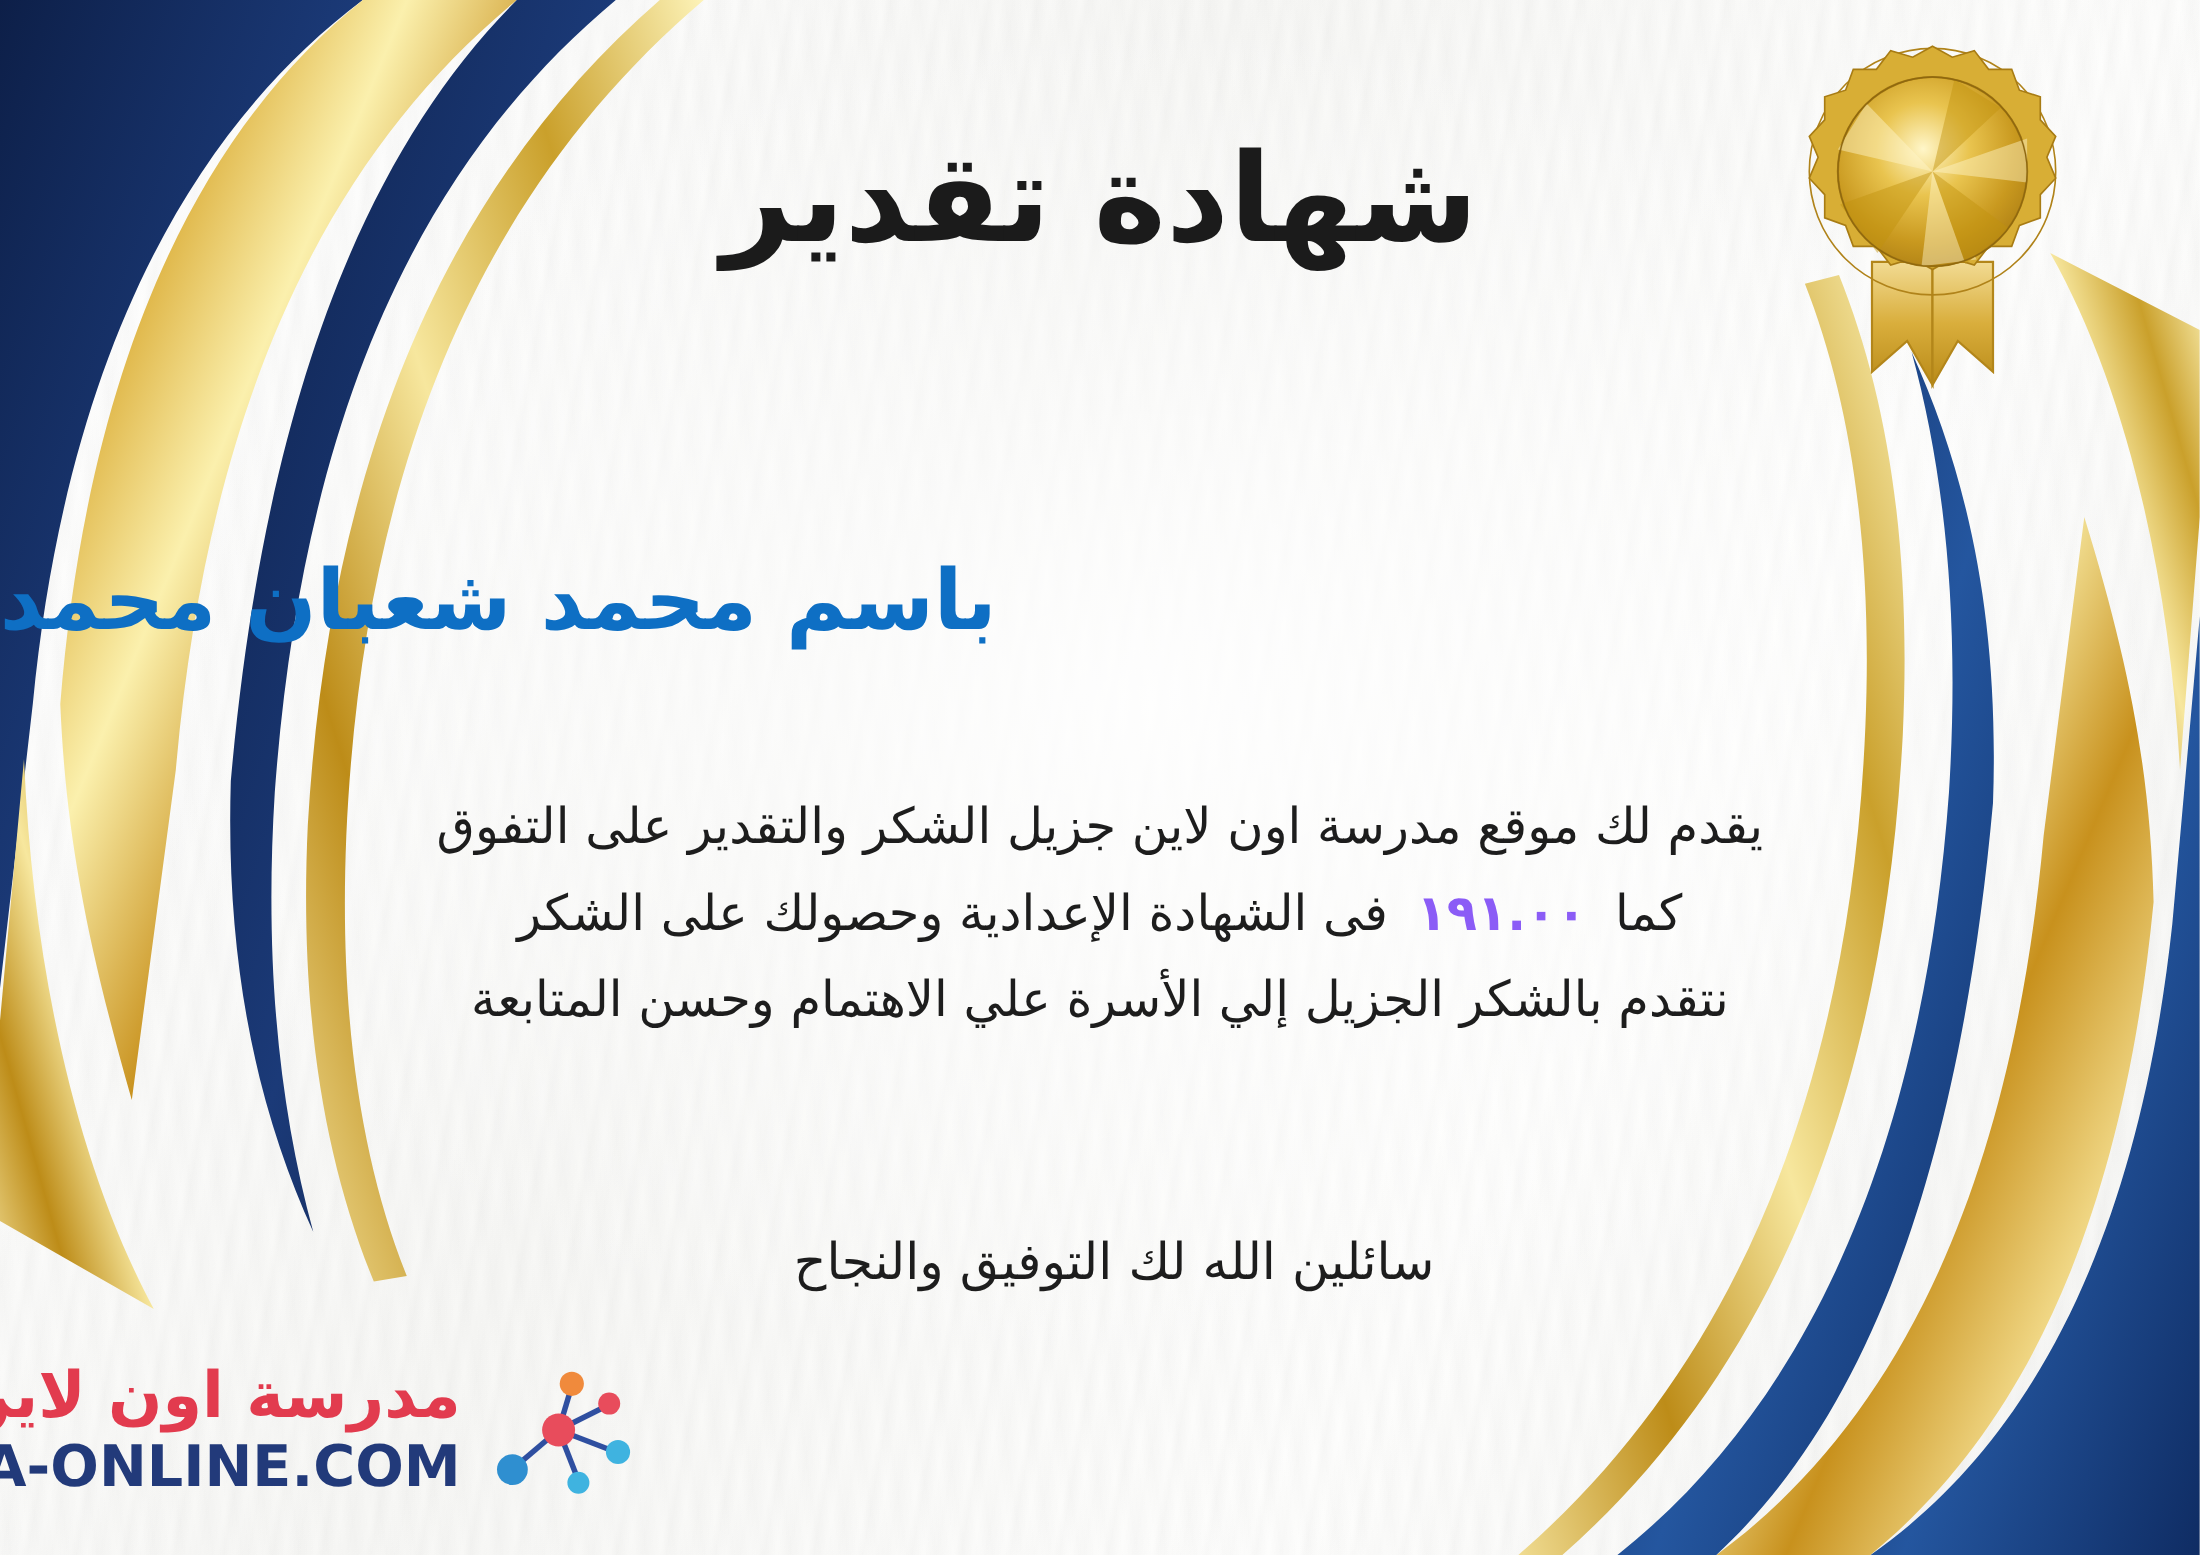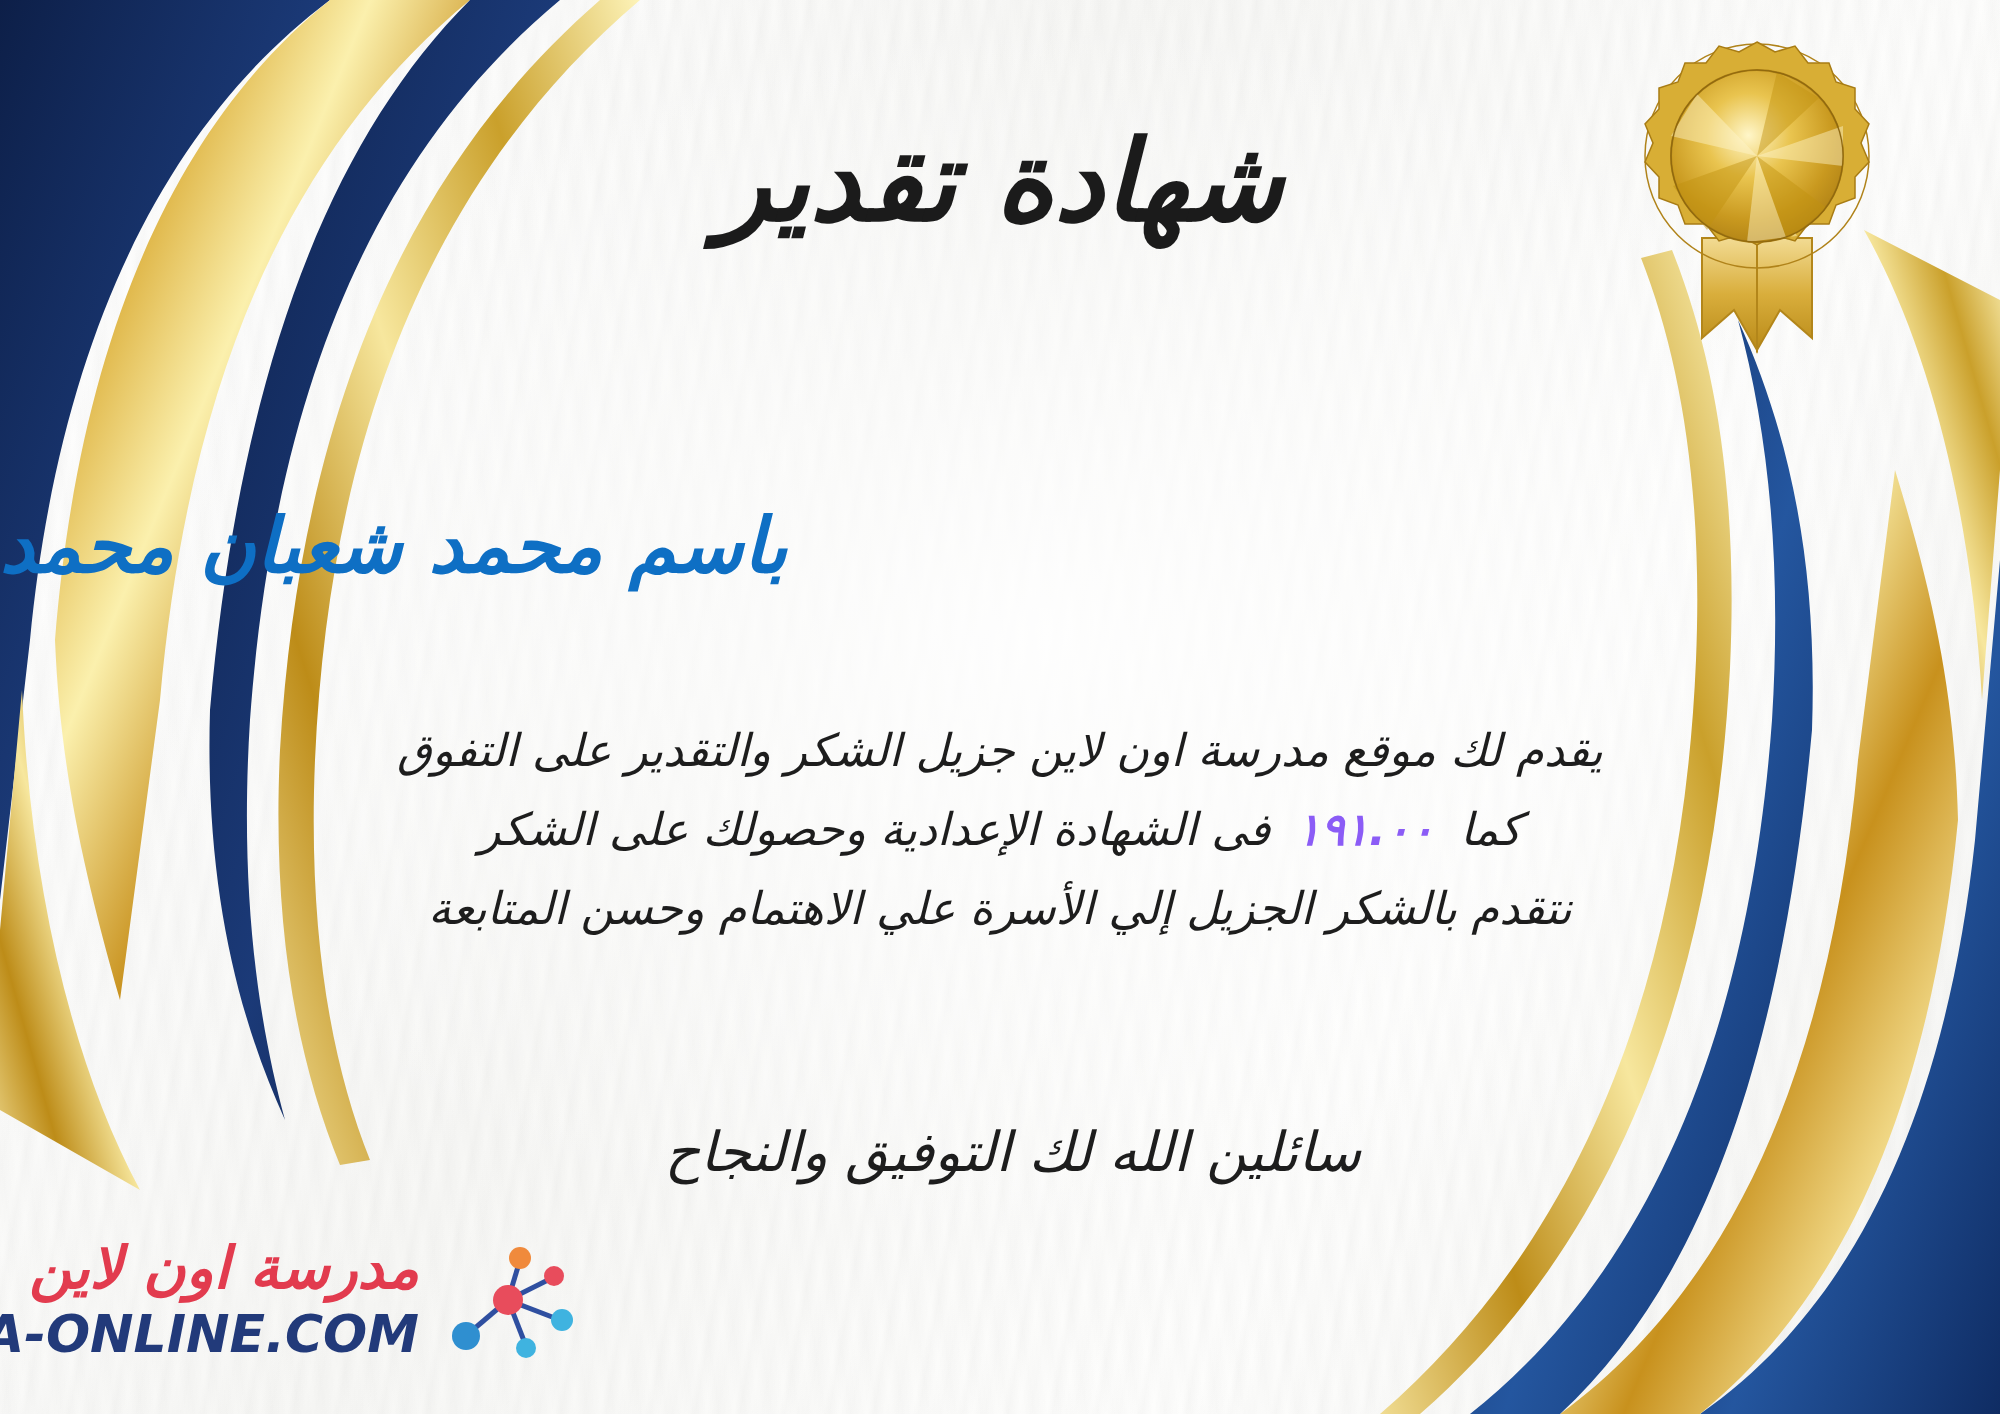--- a/index.html
+++ b/index.html
@@ -52,21 +52,20 @@
     position: absolute;
     inset: 0;
     pointer-events: none;
   }
 
   
   .content {
     position: absolute;
     inset: 0;
     display: block;
-    font-style: italic;
   }
 
   .cert-title {
     position: absolute;
     top: 120px;
     left: 0;
     right: 0;
     text-align: center;
     font-size: 112px;
     font-weight: 700;
@@ -111,21 +110,21 @@
     letter-spacing: 2px;
   }
 
   .closing-line {
     position: absolute;
     top: 1120px;
     left: 0;
     right: 0;
     text-align: center;
     direction: rtl;
-    font-size: 55px;
+    font-size: 46px;
     font-weight: 500;
     color: #1d1d1d;
     padding-left: 26px;
   }
 
   
   .medal {
     position: absolute;
     top: 38px;
     right: 118px;

